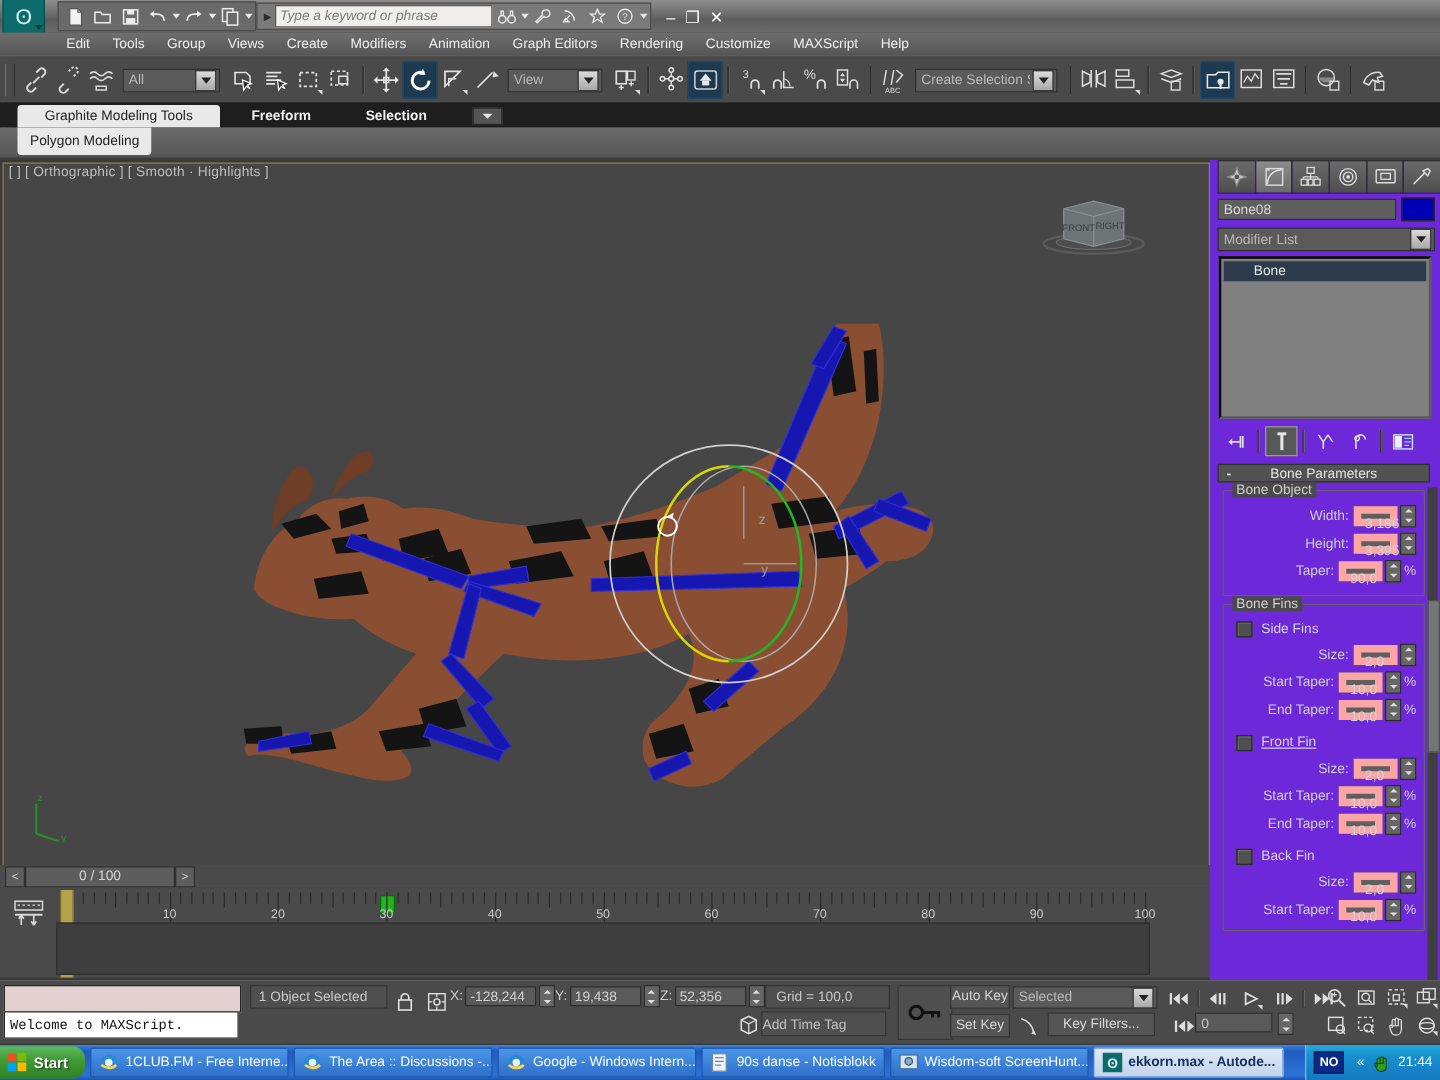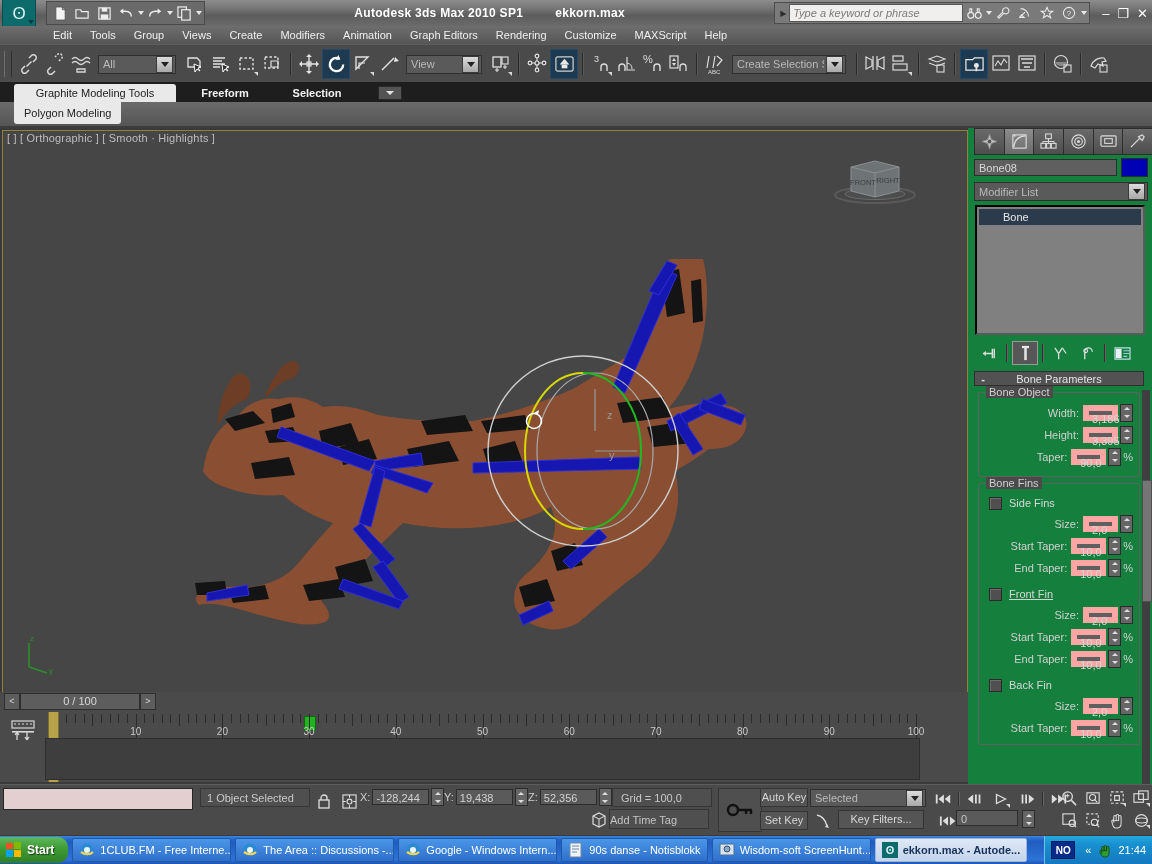--- a/index.html
+++ b/index.html
@@ -62,21 +62,21 @@
 
   
   #vp{position:absolute;left:2px;top:130px;width:964px;height:562px;background:#464646;
     border:1px solid #8e8140;overflow:hidden;}
   #vplabel{position:absolute;left:4px;top:1px;font-size:11px;color:#bdbdbd;z-index:5;letter-spacing:.2px;}
   #vpcanvas{position:absolute;inset:0;}
   #axisgiz{position:absolute;left:18px;bottom:18px;}
   #viewcube{position:absolute;right:48px;top:20px;}
 
   
-  #cmd{position:absolute;left:968px;top:128px;width:184px;height:660px;background:#15803d;}
+  #cmd{position:absolute;left:968px;top:128px;width:184px;height:660px;background:#6d28d9;}
   #cmdtabs{display:flex;height:26px;margin-left:6px;}
   .ctab{width:29px;height:25px;background:linear-gradient(180deg,#6a6a6a,#4e4e4e);border:1px solid #2e2e2e;
     margin-right:-1px;display:flex;align-items:center;justify-content:center;}
   .ctab.sel{background:linear-gradient(180deg,#8c8c8c,#6b6b6b);}
   #namerow{display:flex;align-items:center;margin:4px 0 0 6px;}
   #namefield{width:143px;height:17px;background:#5f5f5f;border:1px solid #2e2e2e;color:#d8d8d8;
     font-size:11px;line-height:17px;padding-left:4px;box-sizing:border-box;}
   #colorswatch{width:25px;height:17px;background:#0000b4;border:1px solid #2a2a2a;margin-left:4px;}
   #modlist{width:174px;height:19px;margin:5px 0 0 6px;}
   #modstack{width:170px;height:130px;margin:4px 0 0 7px;background:#808080;border:2px inset #5a5a5a;box-sizing:border-box;padding:2px;}
@@ -215,23 +215,20 @@
       <div class="tcaret"></div>
       <div class="qbtn">
         <svg width="15" height="15" viewBox="0 0 16 16">
             <rect x="1" y="1" width="9" height="11" fill="none" stroke="#ececec" stroke-width="1.3"></rect>
             <rect x="5" y="4" width="9" height="11" fill="#6a6a6a" stroke="#ececec" stroke-width="1.3"></rect>
           </svg>
       </div>
       <div class="tcaret"></div>
     </div>
 
-    <div id="apptitle">
-      <span>Autodesk 3ds Max  2010 SP1</span><span class="fname">ekkorn.max</span>
-    </div>
 
     <div id="searchwrap">
       <div class="arrowbtn">▶</div>
       <div id="searchbox">Type a keyword or phrase</div>
       <div class="icn">
         <svg width="15" height="13" viewBox="0 0 16 14">
             <circle cx="4" cy="9" r="3.2" fill="none" stroke="#e8e8e8" stroke-width="1.3"></circle>
             <circle cx="12" cy="9" r="3.2" fill="none" stroke="#e8e8e8" stroke-width="1.3"></circle>
             <path d="M3 6V2h2v4M11 6V2h2v4" fill="none" stroke="#e8e8e8" stroke-width="1.2"></path>
           </svg>
@@ -960,20 +957,21 @@
         <div class="lbl" style="left: 697.6px;">80</div>
         <div class="lbl" style="left: 784.3px;">90</div>
         <div class="lbl" style="left: 871px;">100</div>
       </div>
     <div id="tbar"></div>
     <div id="trackbody"></div>
   </div>
 
   <div id="status">
     <div id="mxslisten"></div>
+    <div id="mxsout">Welcome to MAXScript.</div>
 
     <div id="selstat">1 Object Selected</div>
 
     <div style="position:absolute;left:313px;top:5px;" class="icn">
       <svg width="14" height="16" viewBox="0 0 14 16">
           <rect x="2" y="7" width="10" height="8" fill="none" stroke="#e0e0e0" stroke-width="1.3"></rect>
           <path d="M4 7V5a3 3 0 0 1 6 0v2" fill="none" stroke="#e0e0e0" stroke-width="1.3"></path>
         </svg>
     </div>
     <div style="position:absolute;left:338px;top:5px;" class="icn">

